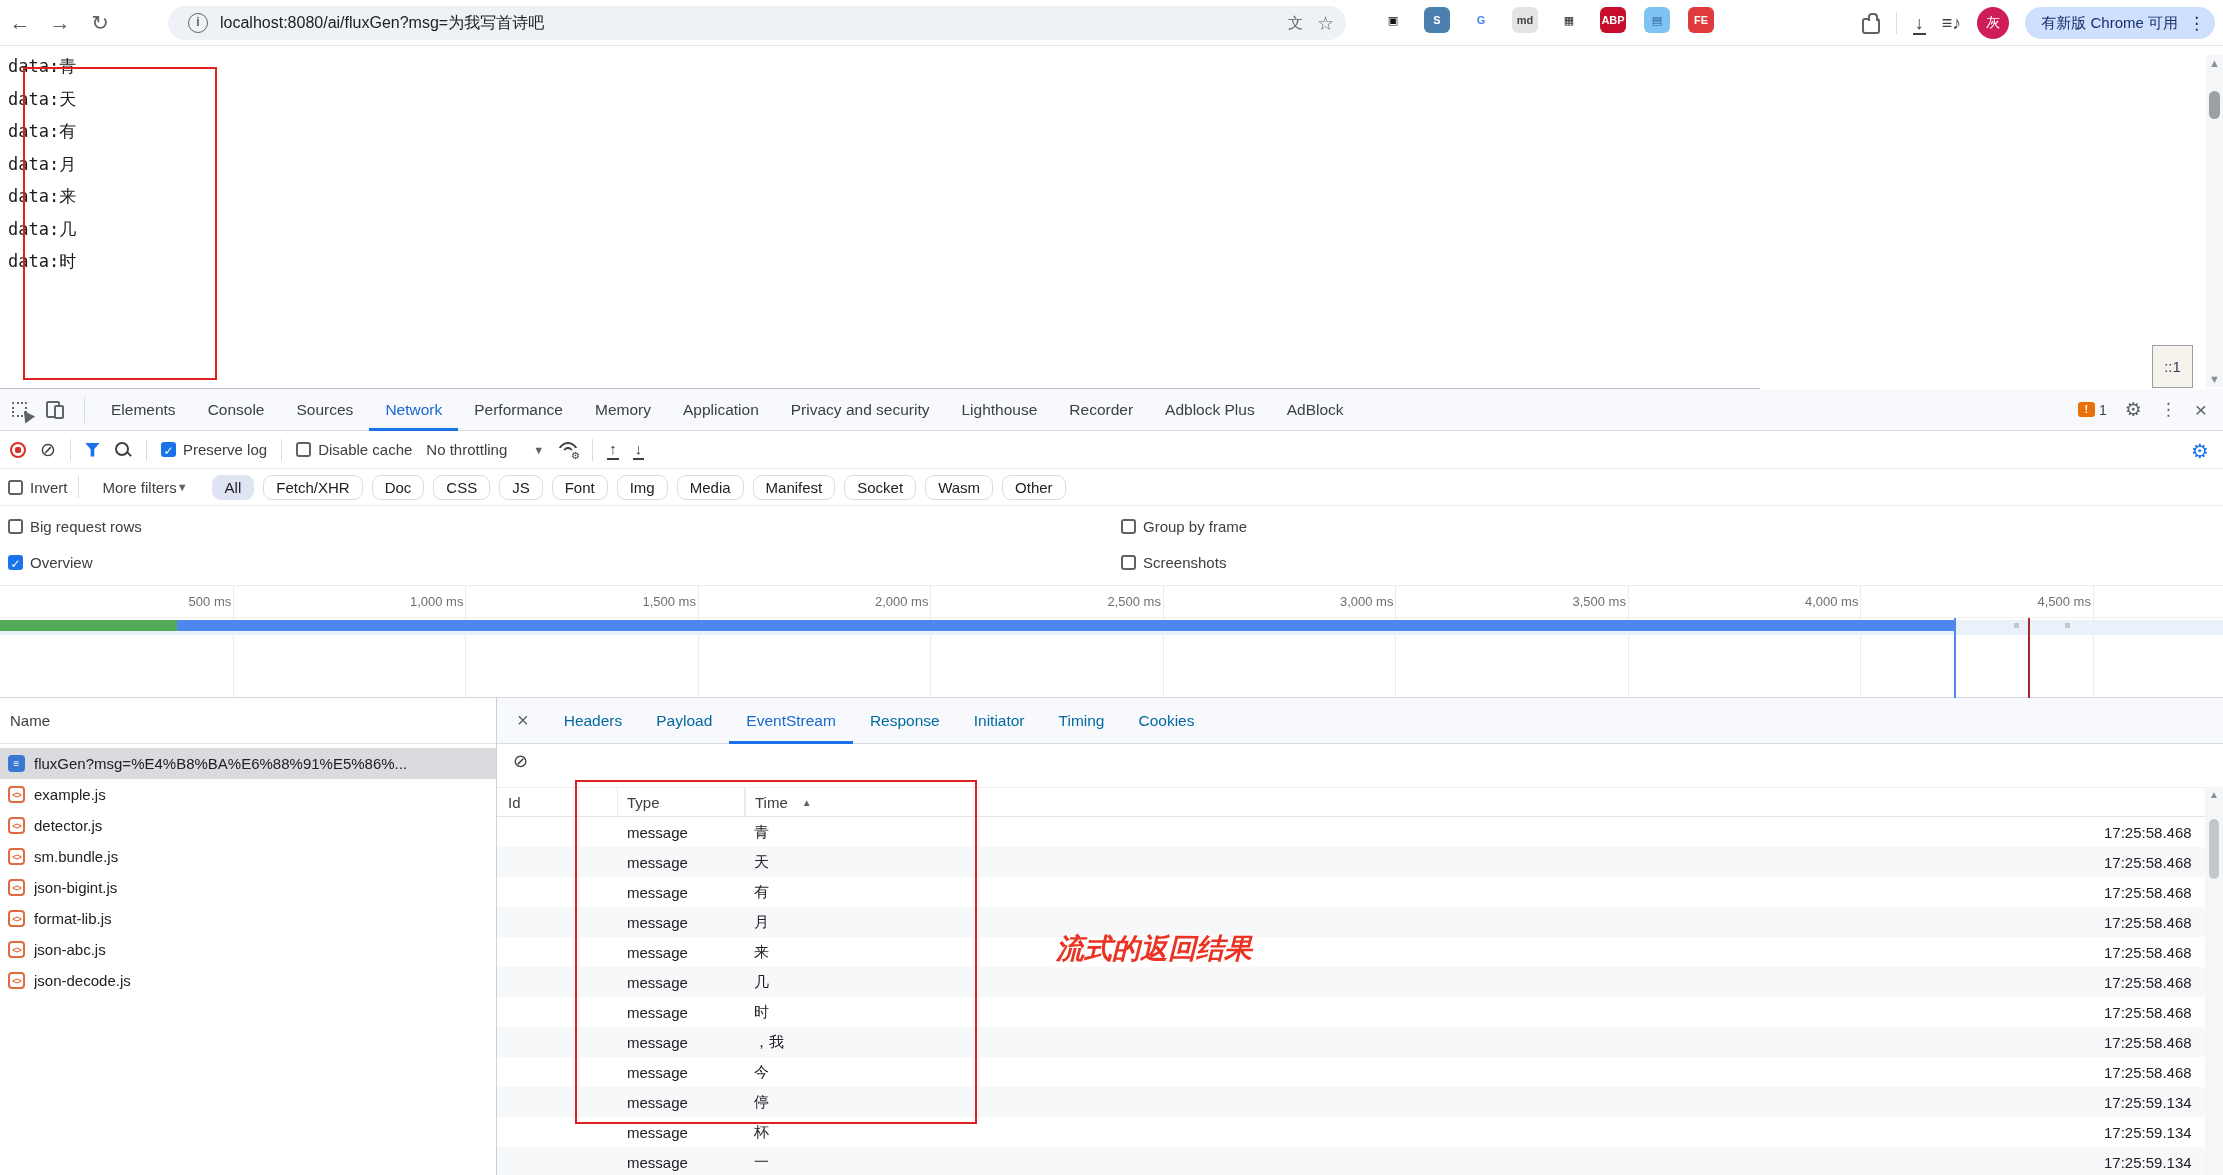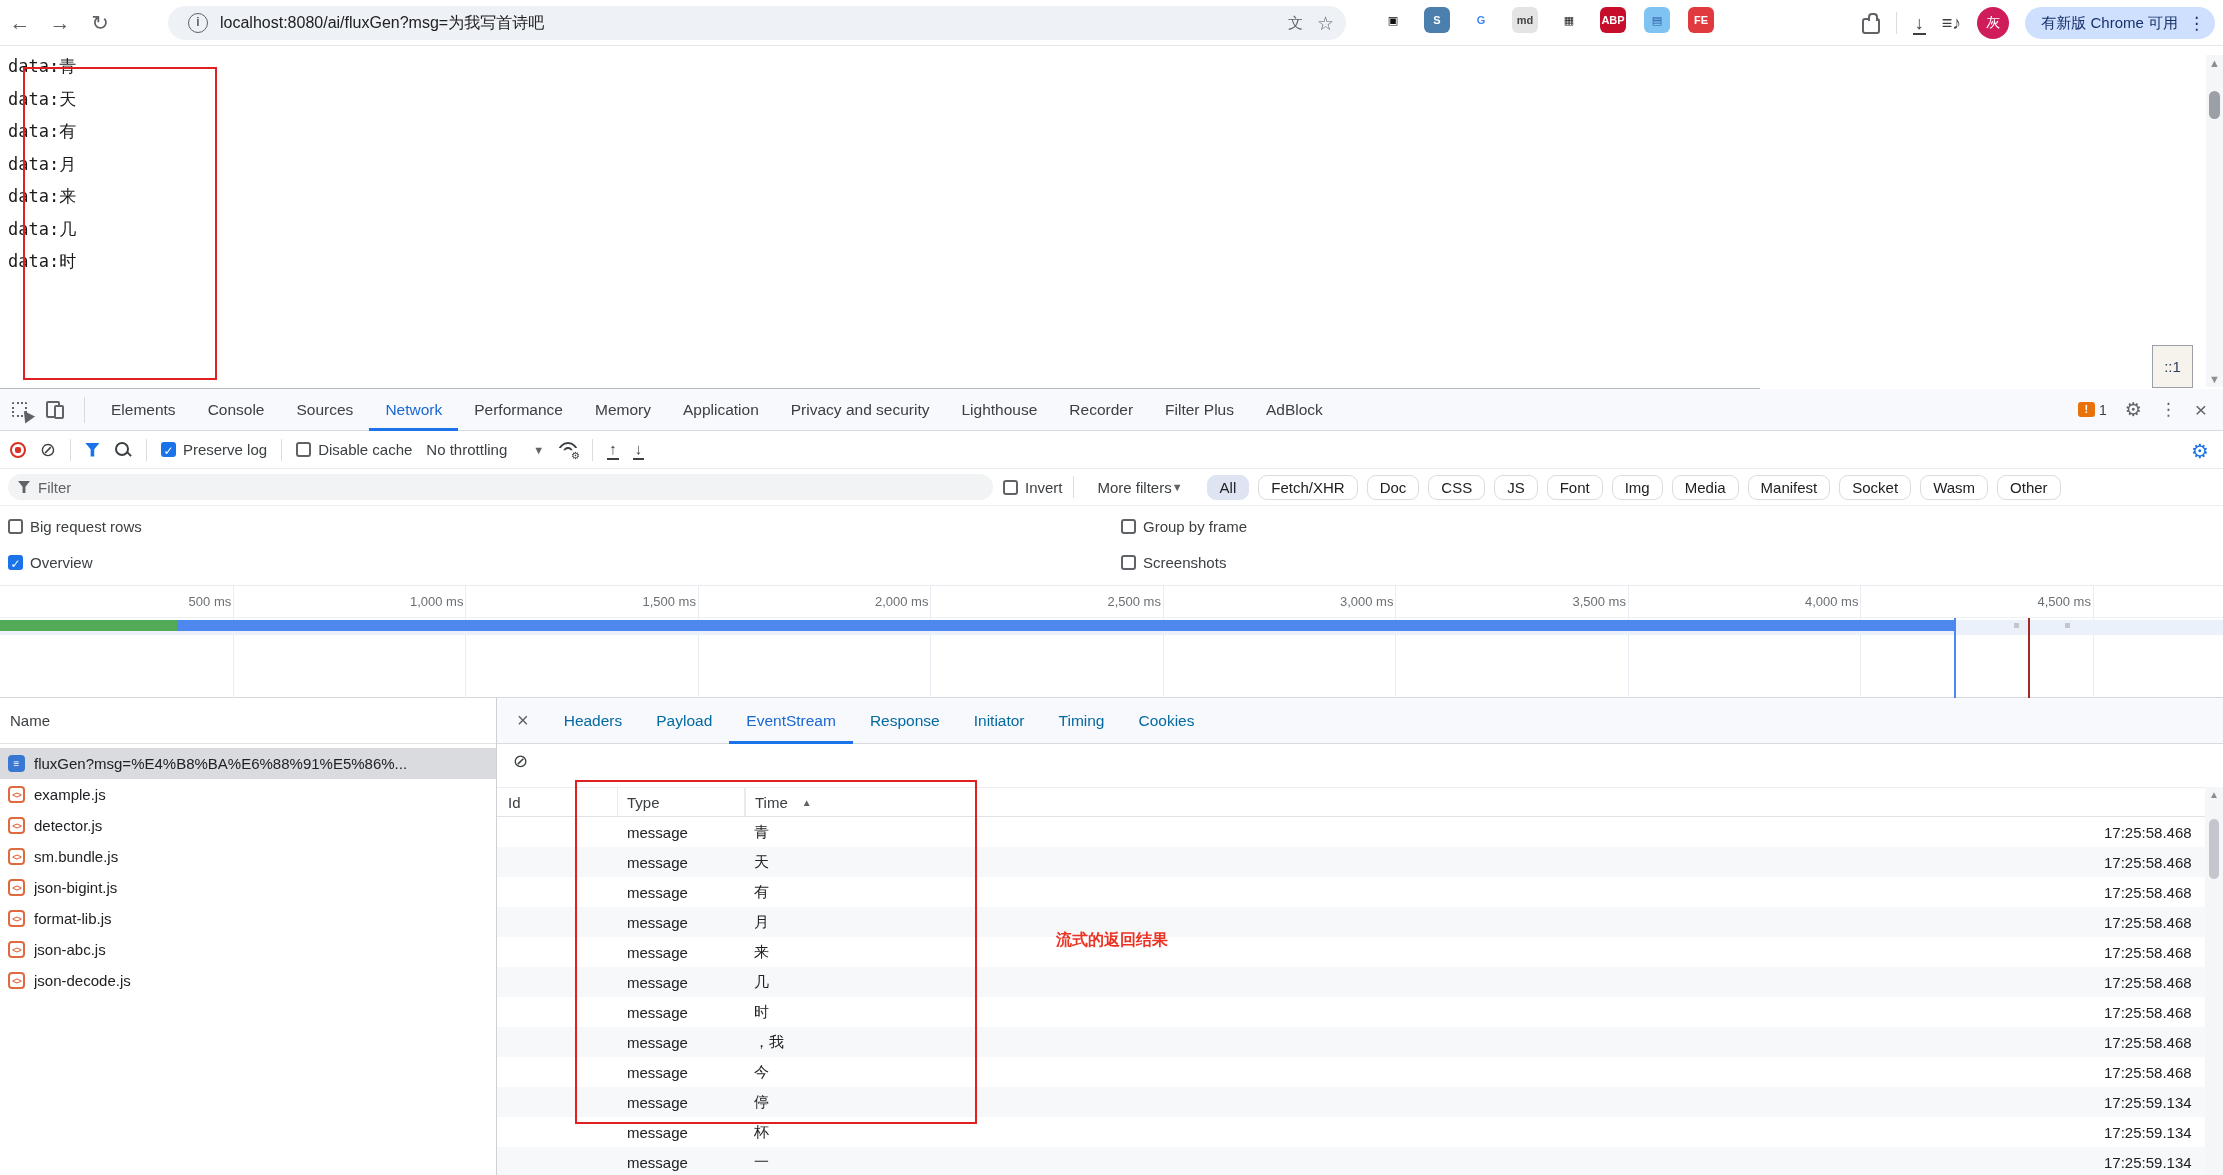--- a/index.html
+++ b/index.html
@@ -159,21 +159,21 @@
   .c-data { flex:1; padding-left:9px; display:flex; align-items:center; }
   .c-time { width:110px; padding-left:9px; flex:none; border-left:1px solid #e8eaed; display:flex; align-items:center; gap:14px;}
   .c-sb { width:18px; flex:none; }
   .sort-arrow { font-size:10px; color:#5f6368; }
   .es-row { display:flex; height:30px; font-size:15px; color:#202124; }
   .es-row:nth-child(even) { background:#f6f8fa; }
   #es-scrollbar { position:absolute; right:0; top:0; width:18px; height:389px; background:#f4f6f8; }
   #es-scrollbar .arr { color:#8a8f95; font-size:10px; text-align:center; width:18px; position:absolute; top:2px; }
   #es-thumb { position:absolute; left:4px; top:32px; width:10px; height:60px; background:#c3c7cd; border-radius:6px; }
   #es-redbox { position:absolute; left:78px; top:82px; width:402px; height:344px; border:2px solid #e02020; pointer-events:none; }
-  #es-annotation { position:absolute; left:559px; top:232px; font-size:16px; color:#ea3323; font-weight:bold; }
+  #es-annotation { position:absolute; left:559px; top:232px; font-size:28px; color:#ea3323; font-weight:bold;font-style:italic; }
 </style>
 </head>
 <body>
 
 <div id="stage">
 
   <div id="browser-bar">
     <div class="nav-ic">←</div>
     <div class="nav-ic">→</div>
     <div class="nav-ic">↻</div>
@@ -269,21 +269,21 @@
           <div class="dt-tab">Memory</div>
 
           <div class="dt-tab">Application</div>
 
           <div class="dt-tab">Privacy and security</div>
 
           <div class="dt-tab">Lighthouse</div>
 
           <div class="dt-tab">Recorder</div>
 
-          <div class="dt-tab">Filter Plus</div>
+          <div class="dt-tab">Adblock Plus</div>
 
           <div class="dt-tab">AdBlock</div>
         </div>
       <div id="dt-tabbar-right">
         <div id="issues-badge">
           <span class="bubble">!</span>
           <span class="cnt">1</span>
         </div>
         <span class="gear-ic">⚙</span>
         <span class="kebab-ic">⋮</span>
@@ -316,24 +316,20 @@
           <div class="a2"></div>
         <span class="g">⚙</span>
       </div>
       <div class="vdiv"></div>
       <span class="updn">↑</span>
       <span class="updn">↓</span>
       <span id="net-gear-right">⚙</span>
     </div>
 
     <div id="filter-row">
-      <div id="filter-pill">
-        <div class="funnel-sm"></div>
-        <input placeholder="Filter" style="">
-      </div>
       <div class="cb-wrap">
         <span class="cb"></span>
         <span class="cb-label">Invert</span>
       </div>
       <div class="vdiv"></div>
       <div class="more-filters">
         <span>More filters</span>
         <span class="caret">▼</span>
       </div>
       <div class="chips">

